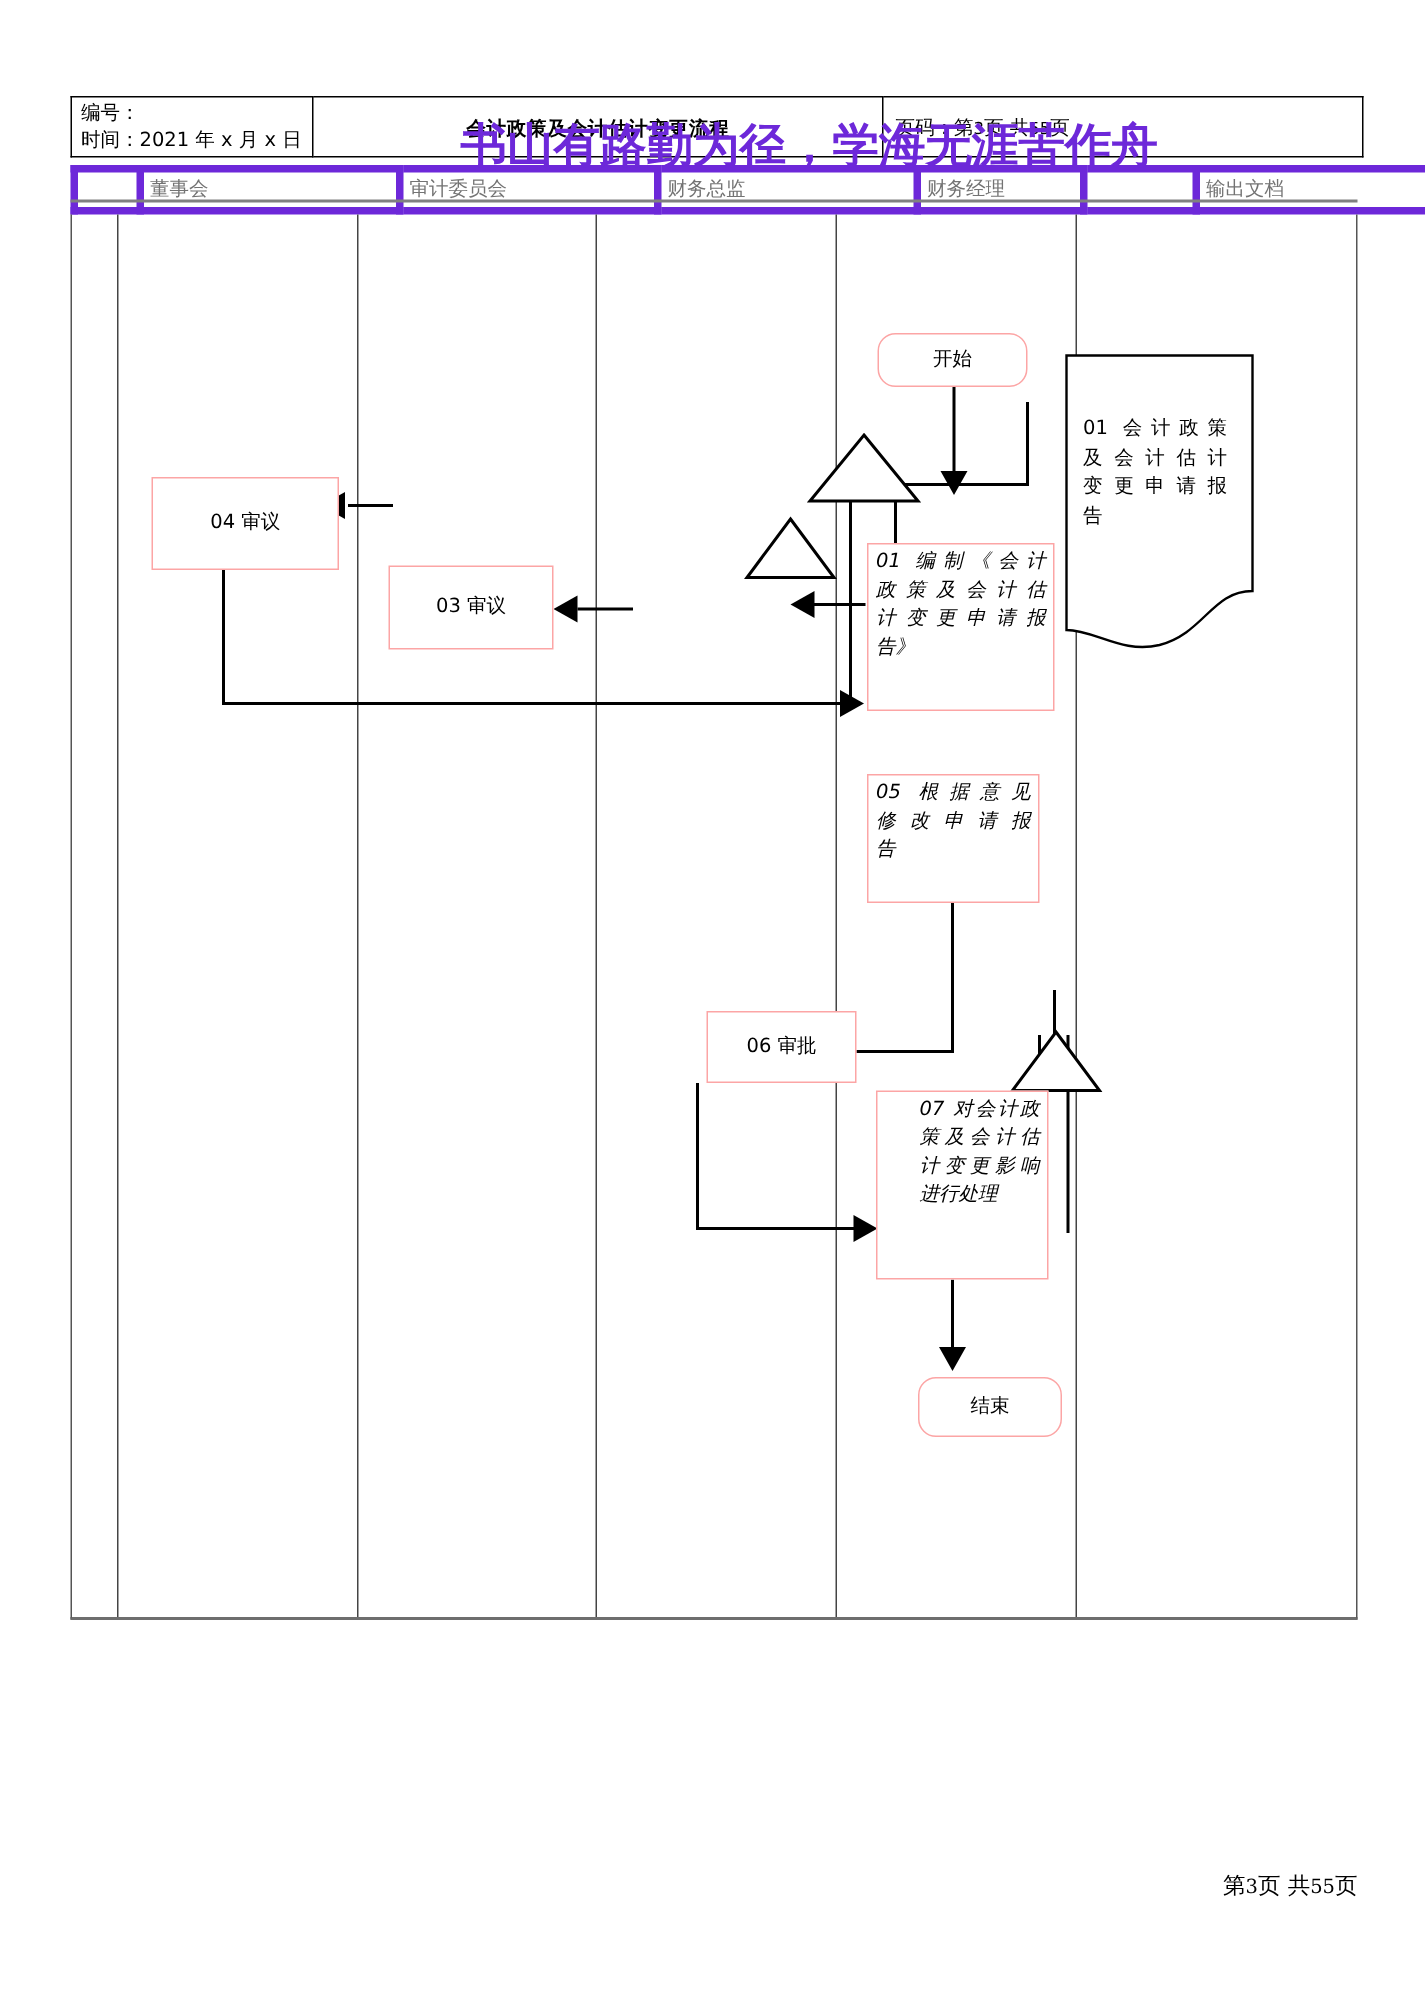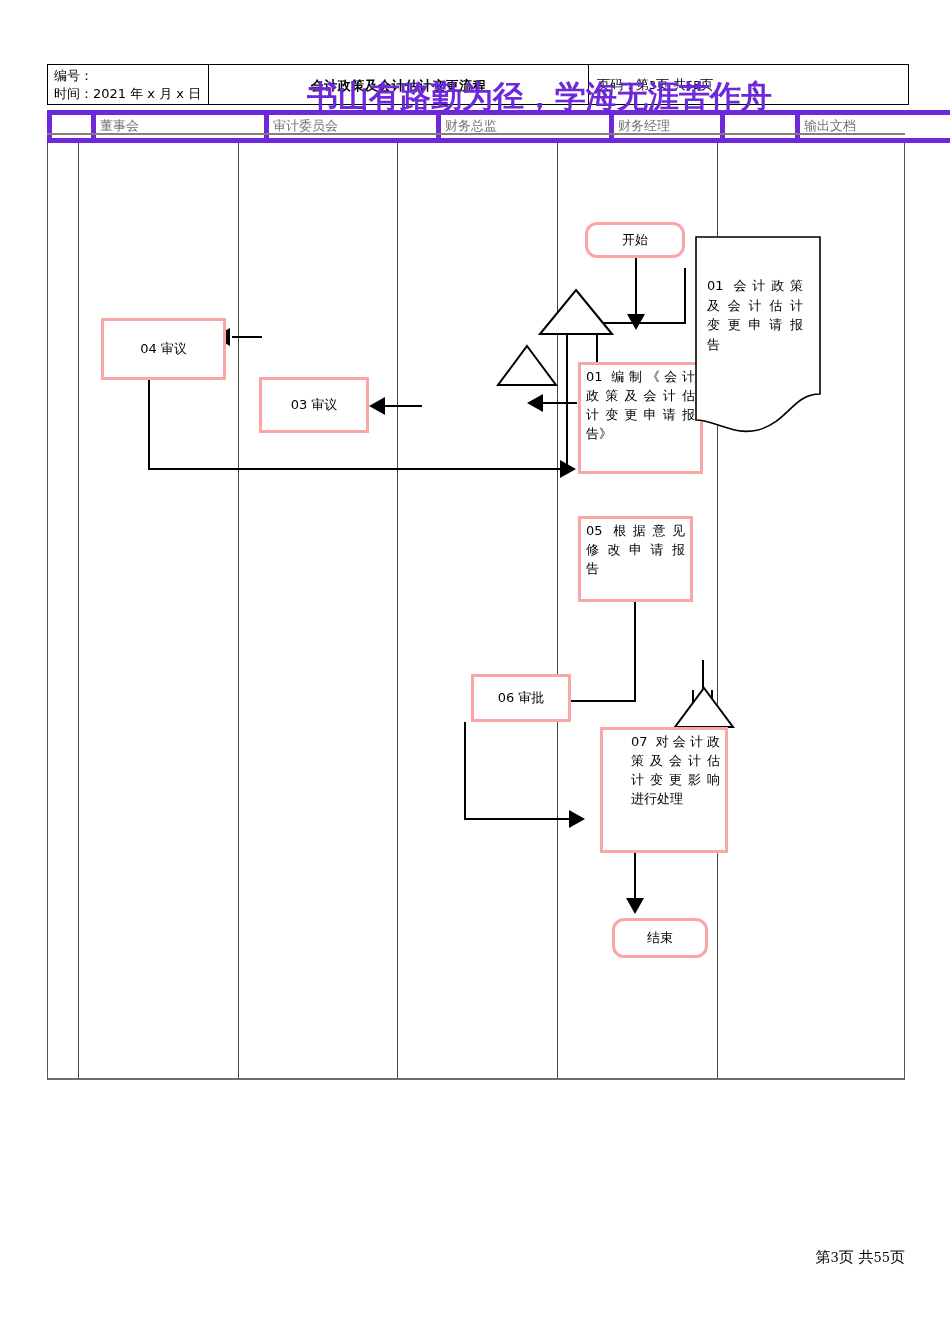--- a/index.html
+++ b/index.html
@@ -122,37 +122,38 @@
     letter-spacing: 0px;
     white-space: nowrap;
     z-index: 40;
     line-height: 1;
   }
 
   
   .shape {
     position: absolute;
     box-sizing: border-box;
-    border: 3px solid #fca5a5;
+    border: 1px solid #fca5a5;
     background: #fff;
     color: #000;
     font-size: 13px;
     line-height: 1.45;
     z-index: 20;
   }
   .shape-proc {
     display: flex;
     align-items: center;
     justify-content: center;
     text-align: center;
     padding: 3px 5px;
   }
   .shape-proc.just {
     text-align: justify;
     display: block;
+    font-style: italic;
   }
   .shape-proc.just > span {
     display: block;
     text-align: justify;
     text-align-last: justify;
   }
   .shape-proc.just > span.last {
     text-align-last: left;
   }
   .shape-term {
@@ -348,32 +349,32 @@
   <div class="shape shape-proc just" style="left:578px; top:516px; width:115px; height:86px;">
     <span>05 根据意见</span>
     <span>修改申请报</span>
     <span class="last">告</span>
   </div>
 
   <div class="shape shape-proc" style="left:431px; top:674px; width:100px; height:48px;margin-left:40px;">
     <span>06 审批</span>
   </div>
 
-  <div class="shape shape-proc just" style="left:600px; top:727px; width:128px; height:126px;padding-left:28px;">
+  <div class="shape shape-proc just" style="left:584px; top:727px; width:115px; height:126px;padding-left:28px;">
     <span>07 对会计政</span>
     <span>策及会计估</span>
     <span>计变更影响</span>
     <span class="last">进行处理</span>
   </div>
 
   <div class="shape shape-term" style="left:612px; top:918px; width:96px; height:40px;">
     <span>结束</span>
   </div>
 
-  <div class="doc-shape" style="left:693px; top:234px; width:130px; height:205px;">
+  <div class="doc-shape" style="left:708px; top:234px; width:130px; height:205px;">
     <svg width="130" height="205" viewBox="0 0 130 205">
       <path d="M3,3 L127,3 L127,160 C100,160 95,188 65,196 C40,202 22,186 3,186 Z" fill="#ffffff" stroke="#000000" stroke-width="1.6"></path>
     </svg>
     <div class="doc-text">
       <span>01 会计政策</span>
       <span>及会计估计</span>
       <span>变更申请报</span>
       <span class="last">告</span>
     </div>
   </div>

